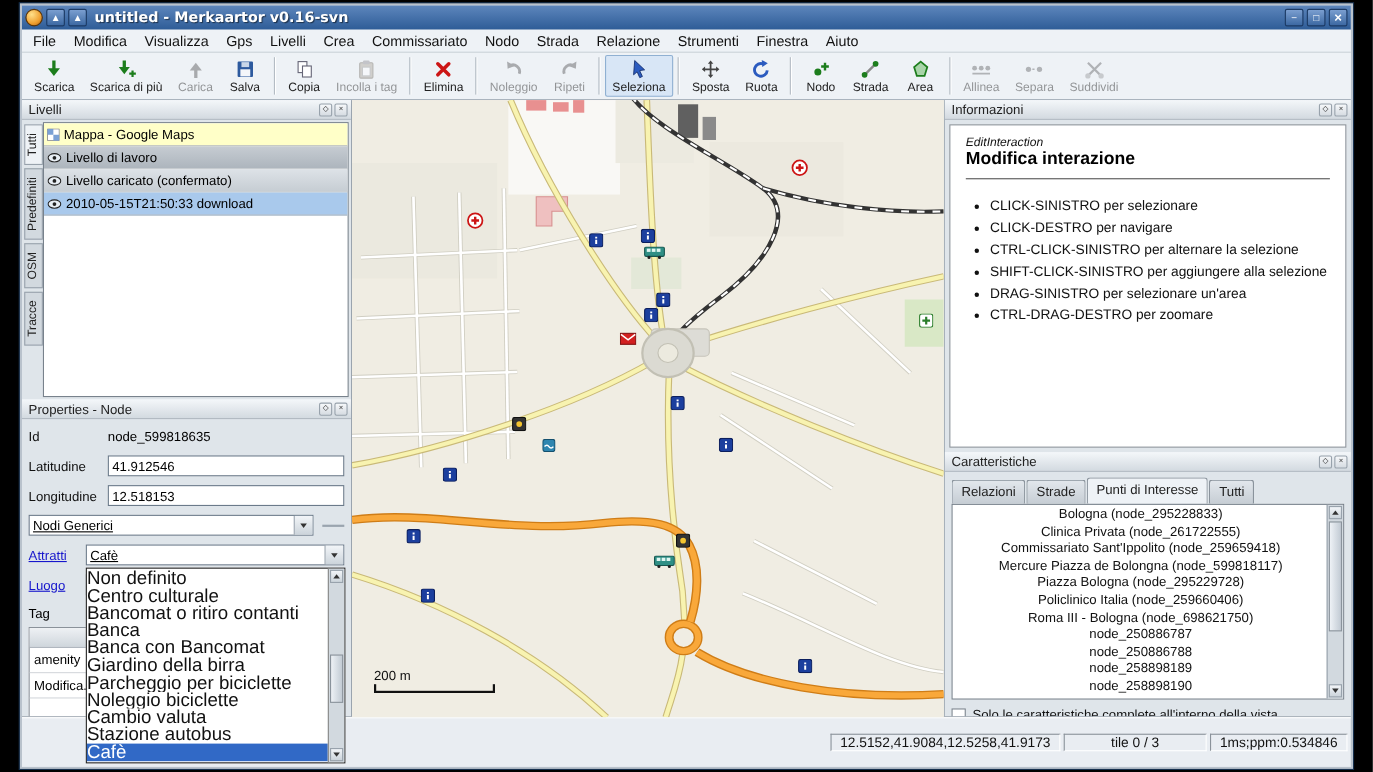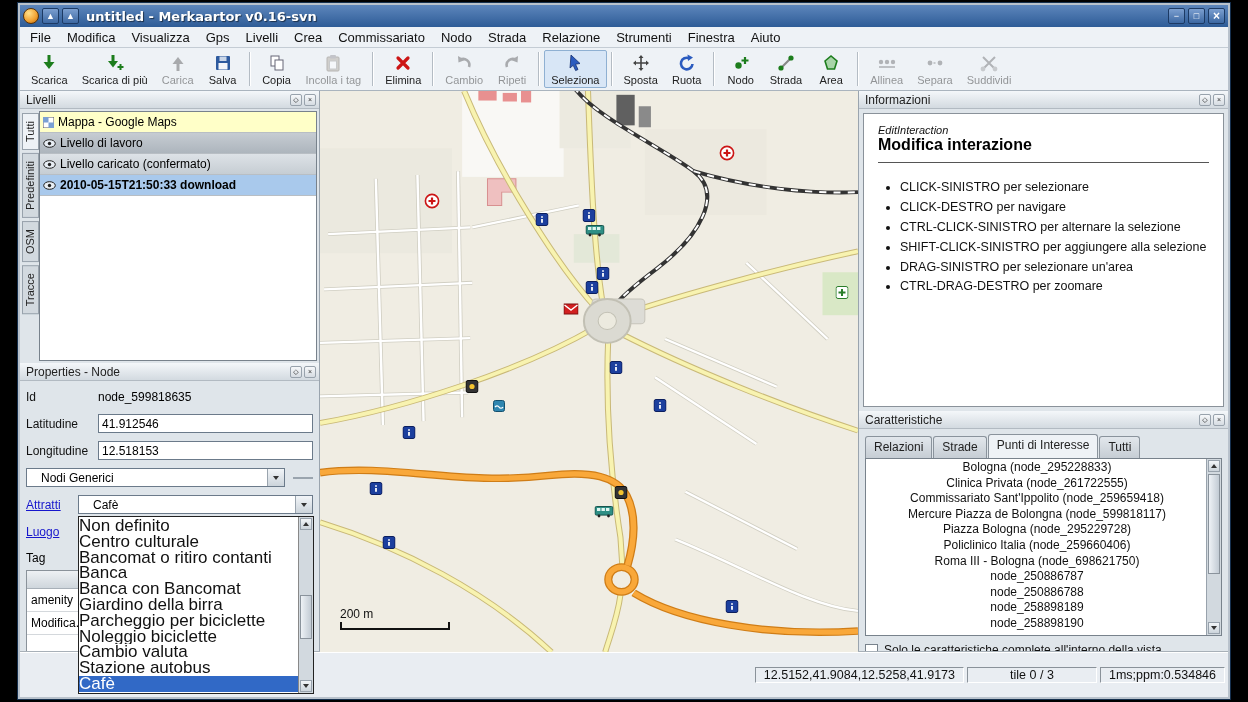--- a/index.html
+++ b/index.html
@@ -52,33 +52,33 @@
   .vtabs{width:17px;flex:none;display:flex;flex-direction:column;padding-top:2px;}
   .vtab{writing-mode:vertical-rl;transform:rotate(180deg);font-size:11px;color:#222;
     background:#d2d9df;border:1px solid #98a2ac;padding:7px 1px;margin-bottom:3px;text-align:center;}
   .vtab.active{background:#eef2f6;}
   .layer-listwrap{flex:1;background:#fff;border:1px solid #78828c;overflow:hidden;}
   .layer-row{height:21px;display:flex;align-items:center;gap:4px;padding:0 3px;
     border-bottom:1px solid #b8bec4;font-size:12px;box-sizing:border-box;}
   .layer-row.map{background:#ffffc8;}
   .layer-row.work{background:linear-gradient(#c6ccd2,#adb5bd);}
   .layer-row.loaded{background:linear-gradient(#dde2e7,#c6cdd3);}
-  .layer-row.selected{background:#a9c9ec;font-weight:bold;}
+  .layer-row.selected{background:#a9c9ec;}
   .lr-ic{display:flex;flex:none;}
   .lr-lb{white-space:nowrap;overflow:hidden;}
   
   .props-body{flex:1;padding:6px 6px 0;display:flex;flex-direction:column;font-size:12px;min-height:0;}
   .prow{display:flex;align-items:center;margin-bottom:8px;height:19px;flex:none;}
   .plabel{width:72px;color:#111;flex:none;}
   .plink{color:#1616cc;text-decoration:underline;width:52px;flex:none;}
   .tinput{flex:1;height:17px;border:1px solid #6b7a8a;font:12px "Liberation Sans",sans-serif;
     padding:0 3px;background:#fff;min-width:0;}
   .combo{flex:1;display:flex;height:19px;border:1px solid #6b7a8a;background:#fff;
     align-items:stretch;box-sizing:border-box;min-width:0;}
-  .cval{flex:1;display:flex;align-items:center;padding-left:14px;overflow:hidden;white-space:nowrap;}
+  .cval{flex:1;display:flex;align-items:center;padding-left:3px;overflow:hidden;white-space:nowrap;text-decoration:underline;}
   .cbtn{width:16px;flex:none;border-left:1px solid #9aa4ae;
     background:linear-gradient(#f2f5f8,#ccd4db);display:flex;align-items:center;justify-content:center;}
   .tri-down{width:0;height:0;border-left:3.5px solid transparent;border-right:3.5px solid transparent;border-top:4.5px solid #333;}
   .tri-up{width:0;height:0;border-left:3.5px solid transparent;border-right:3.5px solid transparent;border-bottom:4.5px solid #333;}
   .mini-dash{width:20px;height:2px;background:#9aa4ae;margin-left:8px;flex:none;}
   .tag-label{margin:2px 0 5px;flex:none;}
   .ttwrap{display:flex;height:88px;flex:none;}
   .ttable{flex:1;background:#fff;border:1px solid #8a929a;display:flex;flex-direction:column;min-width:0;}
   .thead{display:flex;height:17px;flex:none;background:linear-gradient(#eef1f4,#cfd6dc);border-bottom:1px solid #a8b0b8;}
   .thc{border-right:1px solid #a8b0b8;}
@@ -223,21 +223,21 @@
             <path d="M5 5 L15 15 M15 5 L5 15" stroke="#cc1515" stroke-width="3.2" stroke-linecap="round"></path>
           </svg></div>
         <div class="tb-lb">Elimina</div>
       </div>
       <div class="tb-sep"></div>
       <div class="tb-btn disabled">
         <div class="tb-ic"><svg viewBox="0 0 20 20" width="20" height="20">
             <path d="M15 14 A6 6 0 0 0 6 7" stroke="#556" stroke-width="2.6" fill="none"></path>
             <path d="M4 3 L4.5 9.5 L11 7 Z" fill="#556"></path>
           </svg></div>
-        <div class="tb-lb">Cambio</div>
+        <div class="tb-lb">Noleggio</div>
       </div>
       <div class="tb-btn disabled">
         <div class="tb-ic"><svg viewBox="0 0 20 20" width="20" height="20">
             <path d="M5 14 A6 6 0 0 1 14 7" stroke="#556" stroke-width="2.6" fill="none"></path>
             <path d="M16 3 L15.5 9.5 L9 7 Z" fill="#556"></path>
           </svg></div>
         <div class="tb-lb">Ripeti</div>
       </div>
       <div class="tb-sep"></div>
       <div class="tb-btn active">

